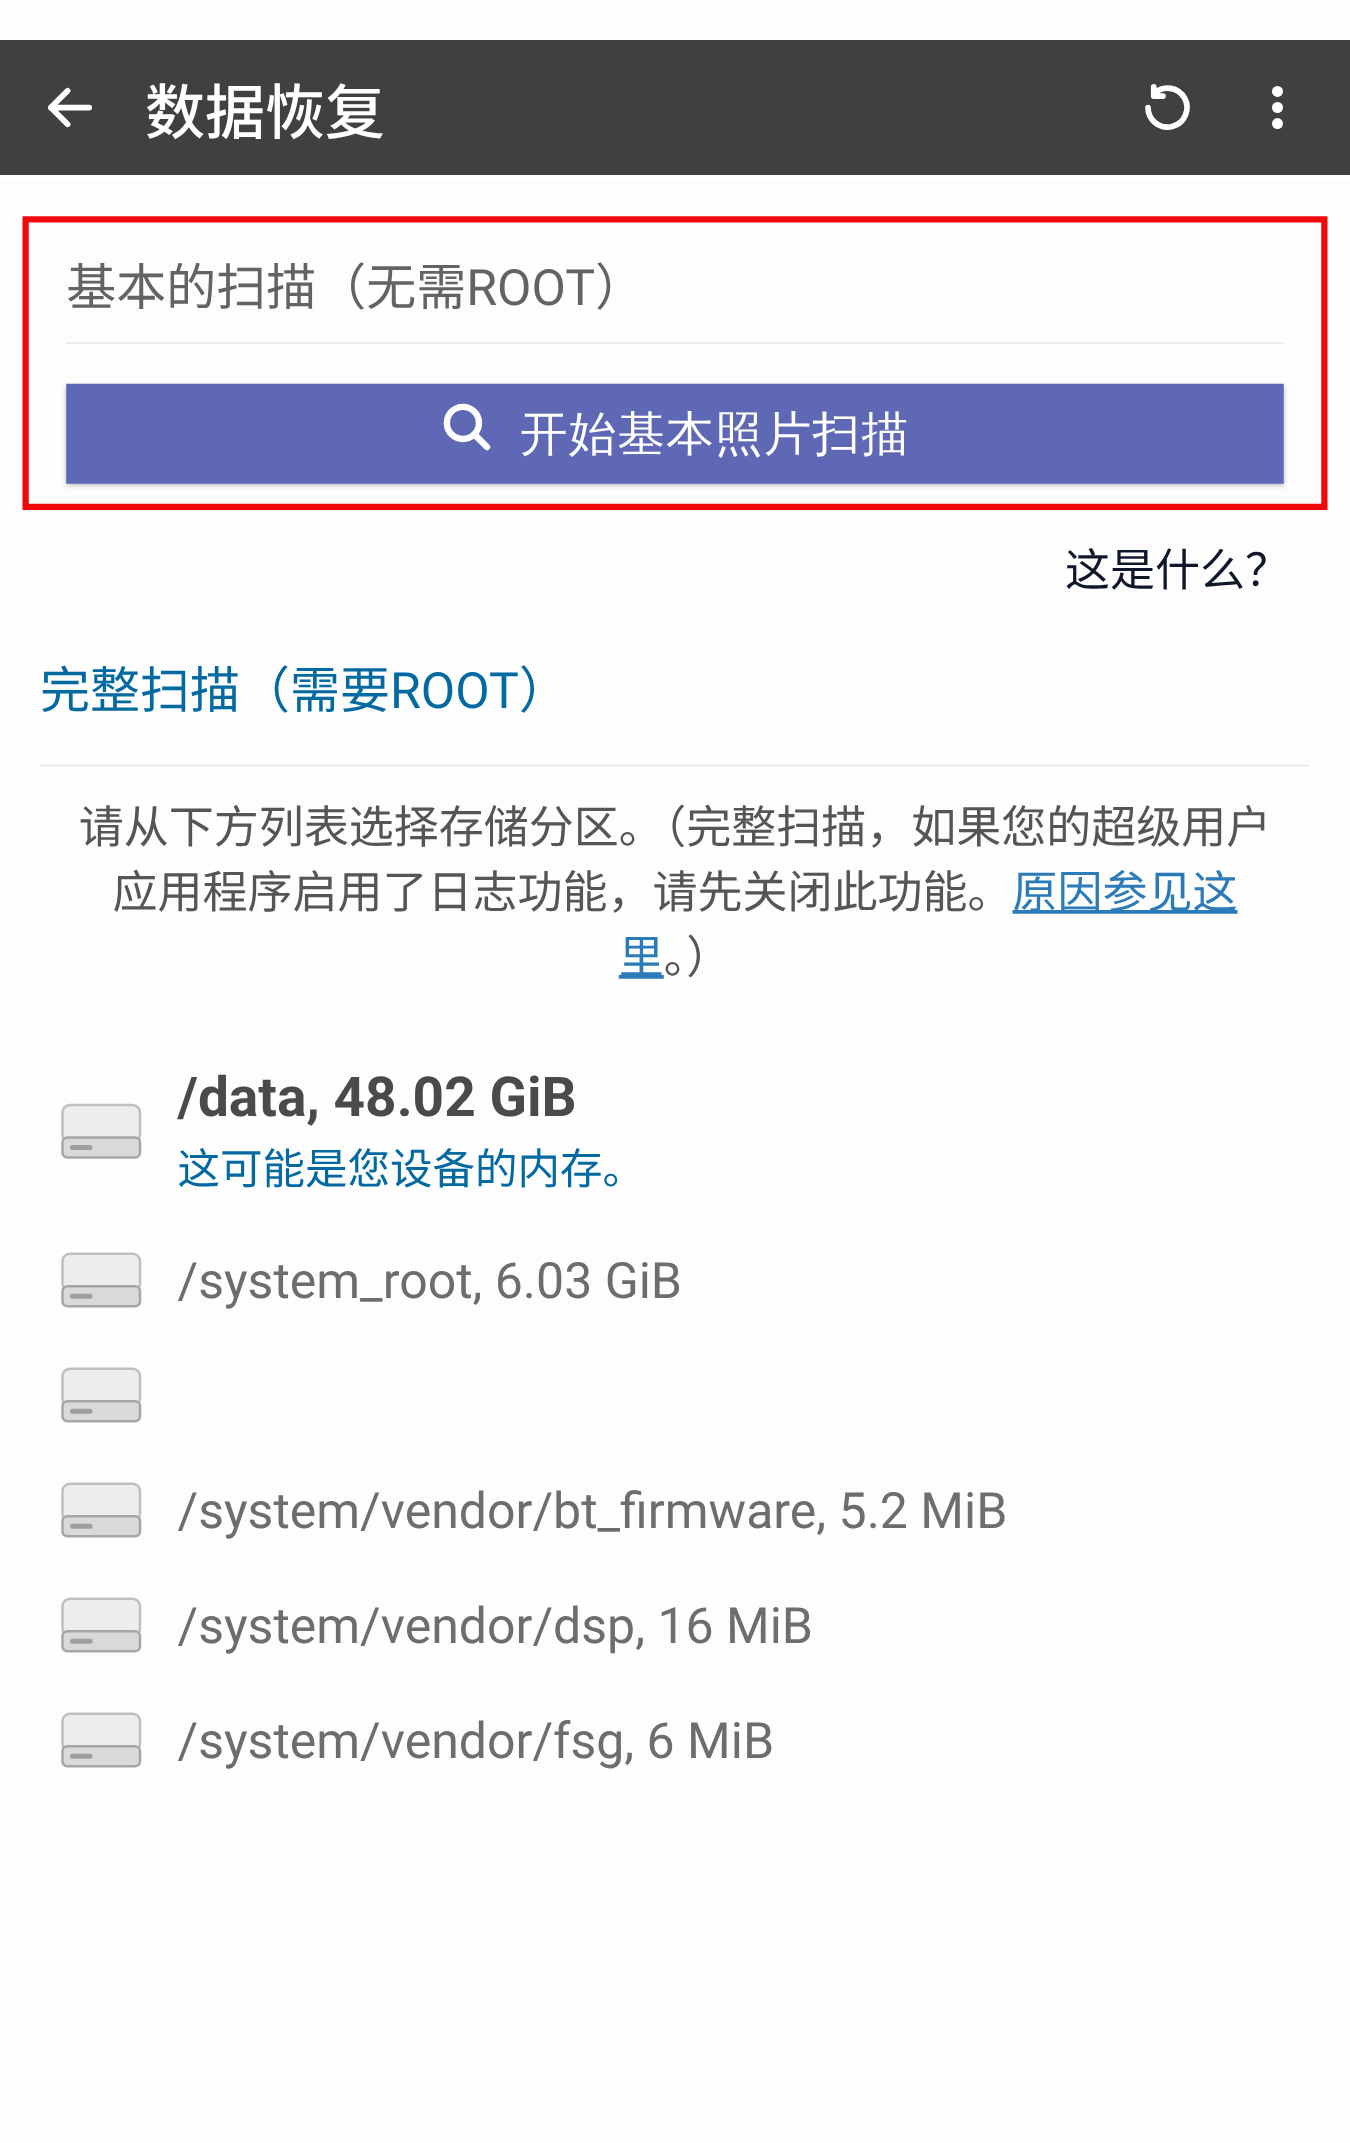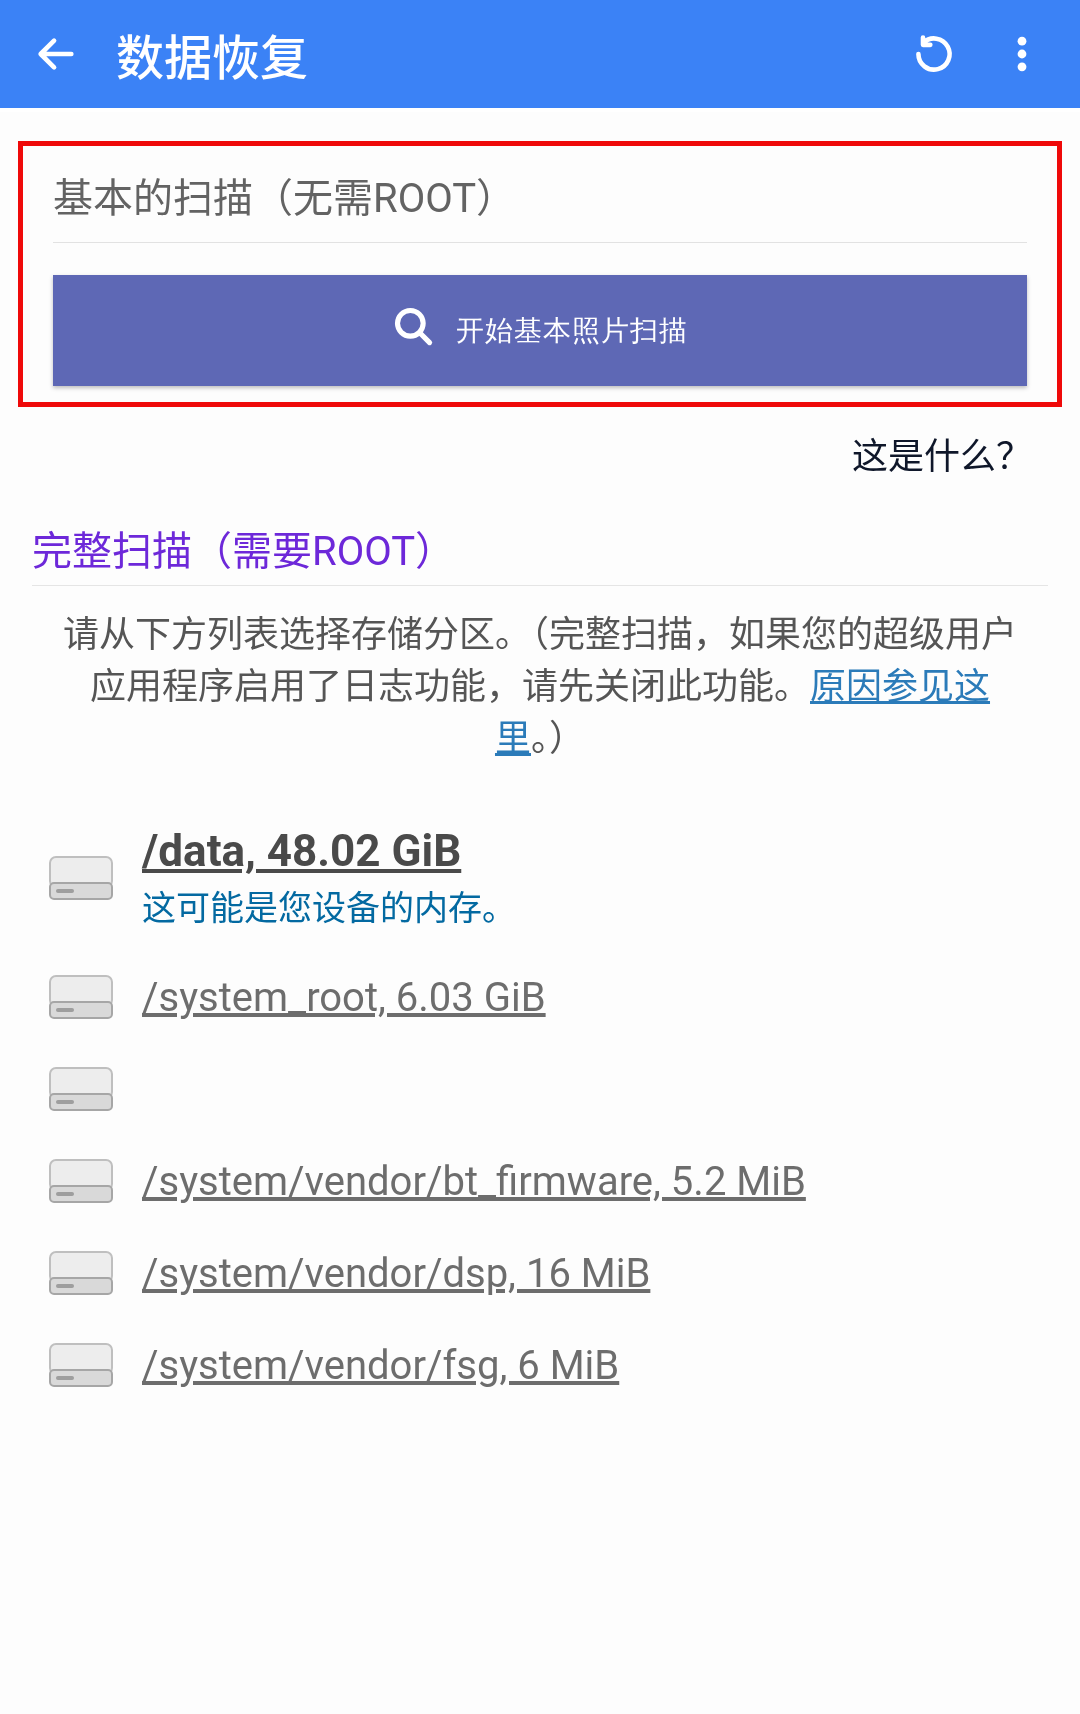--- a/index.html
+++ b/index.html
@@ -1,38 +1,38 @@
 <!DOCTYPE html>
 <html><head>
 <meta charset="utf-8">
 <style>
   * { box-sizing: border-box; margin: 0; padding: 0; }
   html, body { width: 1080px; height: 1714px; font-family: -apple-system, "Segoe UI", Roboto, "Helvetica Neue", Arial, "Noto Sans CJK SC", "PingFang SC", "Microsoft YaHei", sans-serif; background: #fdfdfd; }
-  .app-bar { height: 108px; background: #3b82f6; display: flex; align-items: center; padding: 0 24px; color: #fff; }
+  .app-bar { height: 108px; background: #404040; display: flex; align-items: center; padding: 0 24px; color: #fff; margin-top: 32px; }
   .app-bar .back { flex: 0 0 auto; width: 64px; display: flex; align-items: center; justify-content: center; }
   .app-bar .title { flex: 1 1 auto; font-size: 48px; font-weight: 500; padding-left: 28px; }
   .app-bar .actions { display: flex; gap: 44px; align-items: center; padding-right: 12px; }
   .icon-btn svg { display: block; }
   .divider { height: 4px; background: #fff; }
   .content { padding: 0; }
   .highlight-box { margin: 29px 18px 0 18px; border: 5px solid #ef0909; padding: 8px 0 16px 0; position: relative; }
   .section { padding: 0 30px; }
   .section-title { font-size: 40px; color: #636363; padding: 12px 0 18px 0; border-bottom: 1px solid #e2e2e2; }
-  .big-button { margin: 32px 0 0 0; width: 100%; height: 111px; background: #5e68b5; color: #fff; border: none; display: flex; align-items: center; justify-content: center; gap: 20px; font-size: 28px; letter-spacing: 1px; box-shadow: 0 2px 4px rgba(0,0,0,0.25); }
+  .big-button { margin: 32px 0 0 0; width: 100%; height: 80px; background: #5e68b5; color: #fff; border: none; display: flex; align-items: center; justify-content: center; gap: 20px; font-size: 38px; letter-spacing: 1px; box-shadow: 0 2px 4px rgba(0,0,0,0.25); }
   .help-link { display: block; text-align: right; margin: 20px 48px 0 0; font-size: 36px; color: #0f172a; }
   .section2 { margin: 40px 32px 0 32px; }
-  .section2-title { font-size: 40px; color: #6d28d9; padding-bottom: 8px; border-bottom: 1px solid #e5e5e5; }
+  .section2-title { font-size: 40px; color: #0369a1; padding-bottom: 34px; border-bottom: 1px solid #e5e5e5; }
   .desc { font-size: 36px; color: #555; line-height: 1.44; text-align: center; padding: 24px 18px 10px 18px; }
   .desc .link { color: #2b7bb9; text-decoration: underline; }
   .desc .dot { color: #555; }
   .list { margin-top: 30px; }
   .list-item { display: flex; align-items: center; gap: 28px; padding: 20px 0 22px 16px; }
   .drive-icon { width: 66px; height: 50px; flex: 0 0 auto; }
   .item-text { display: flex; flex-direction: column; }
-  .item-label { font-size: 40px; color: #6d6d6d; text-decoration: underline; }
+  .item-label { font-size: 40px; color: #6d6d6d; }
   .item-label.bold { font-size: 44px; font-weight: 700; color: #4a4a4a; }
   .item-sub { font-size: 34px; color: #0369a1; margin-top: 4px; }
 </style>
 </head>
 <body>
 
 <svg width="0" height="0" style="position:absolute">
   <defs>
     <g id="drive-ico">
       <rect x="2" y="4" width="62" height="30" rx="6" fill="#ededed" stroke="#bfbfbf" stroke-width="2"></rect>

